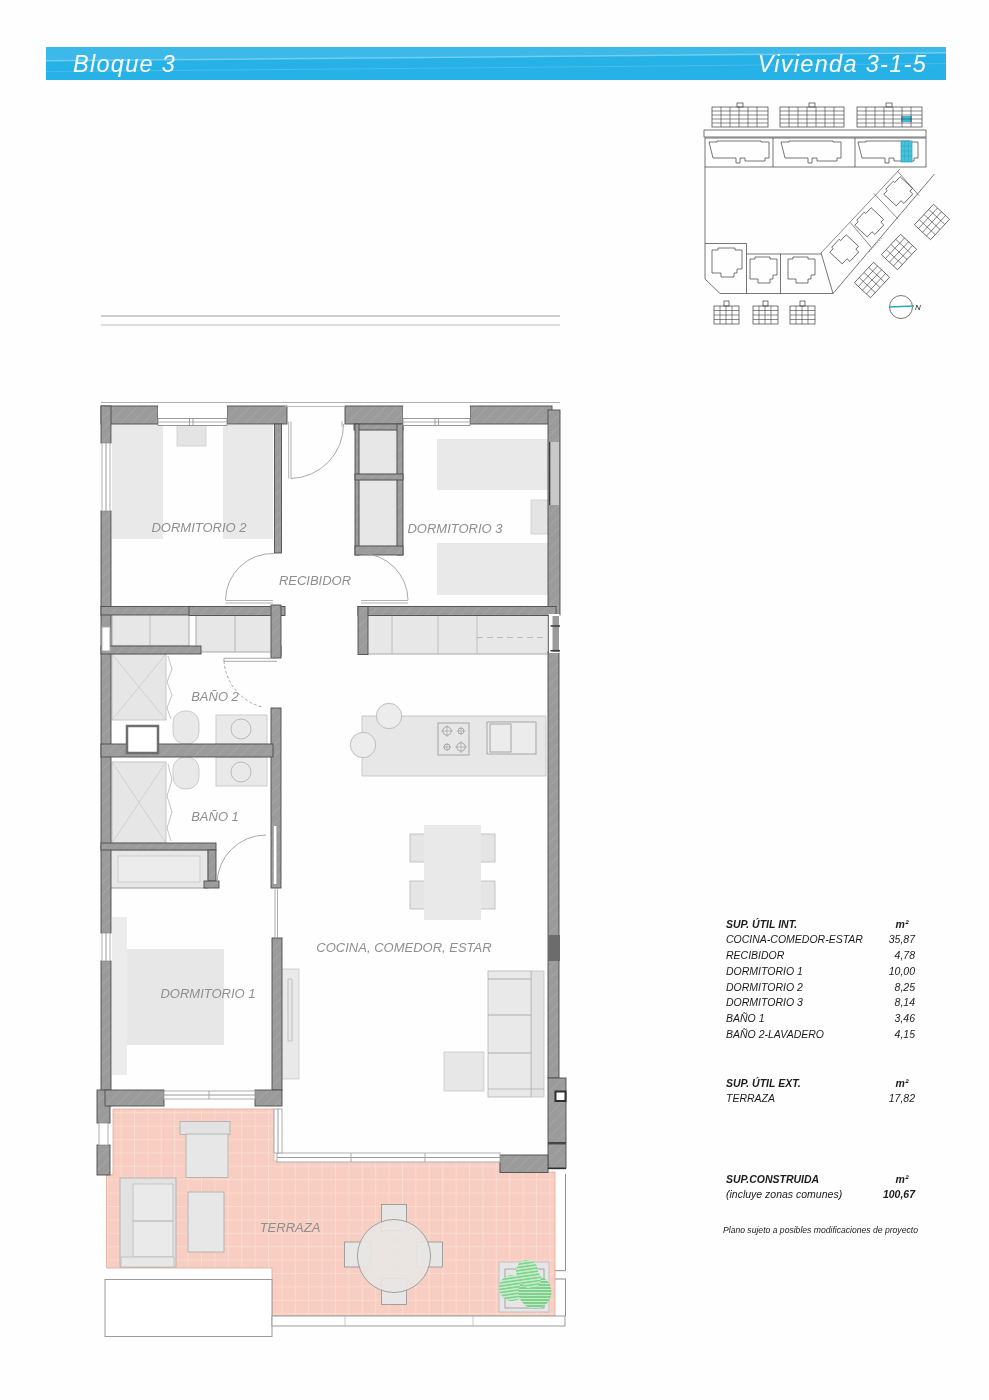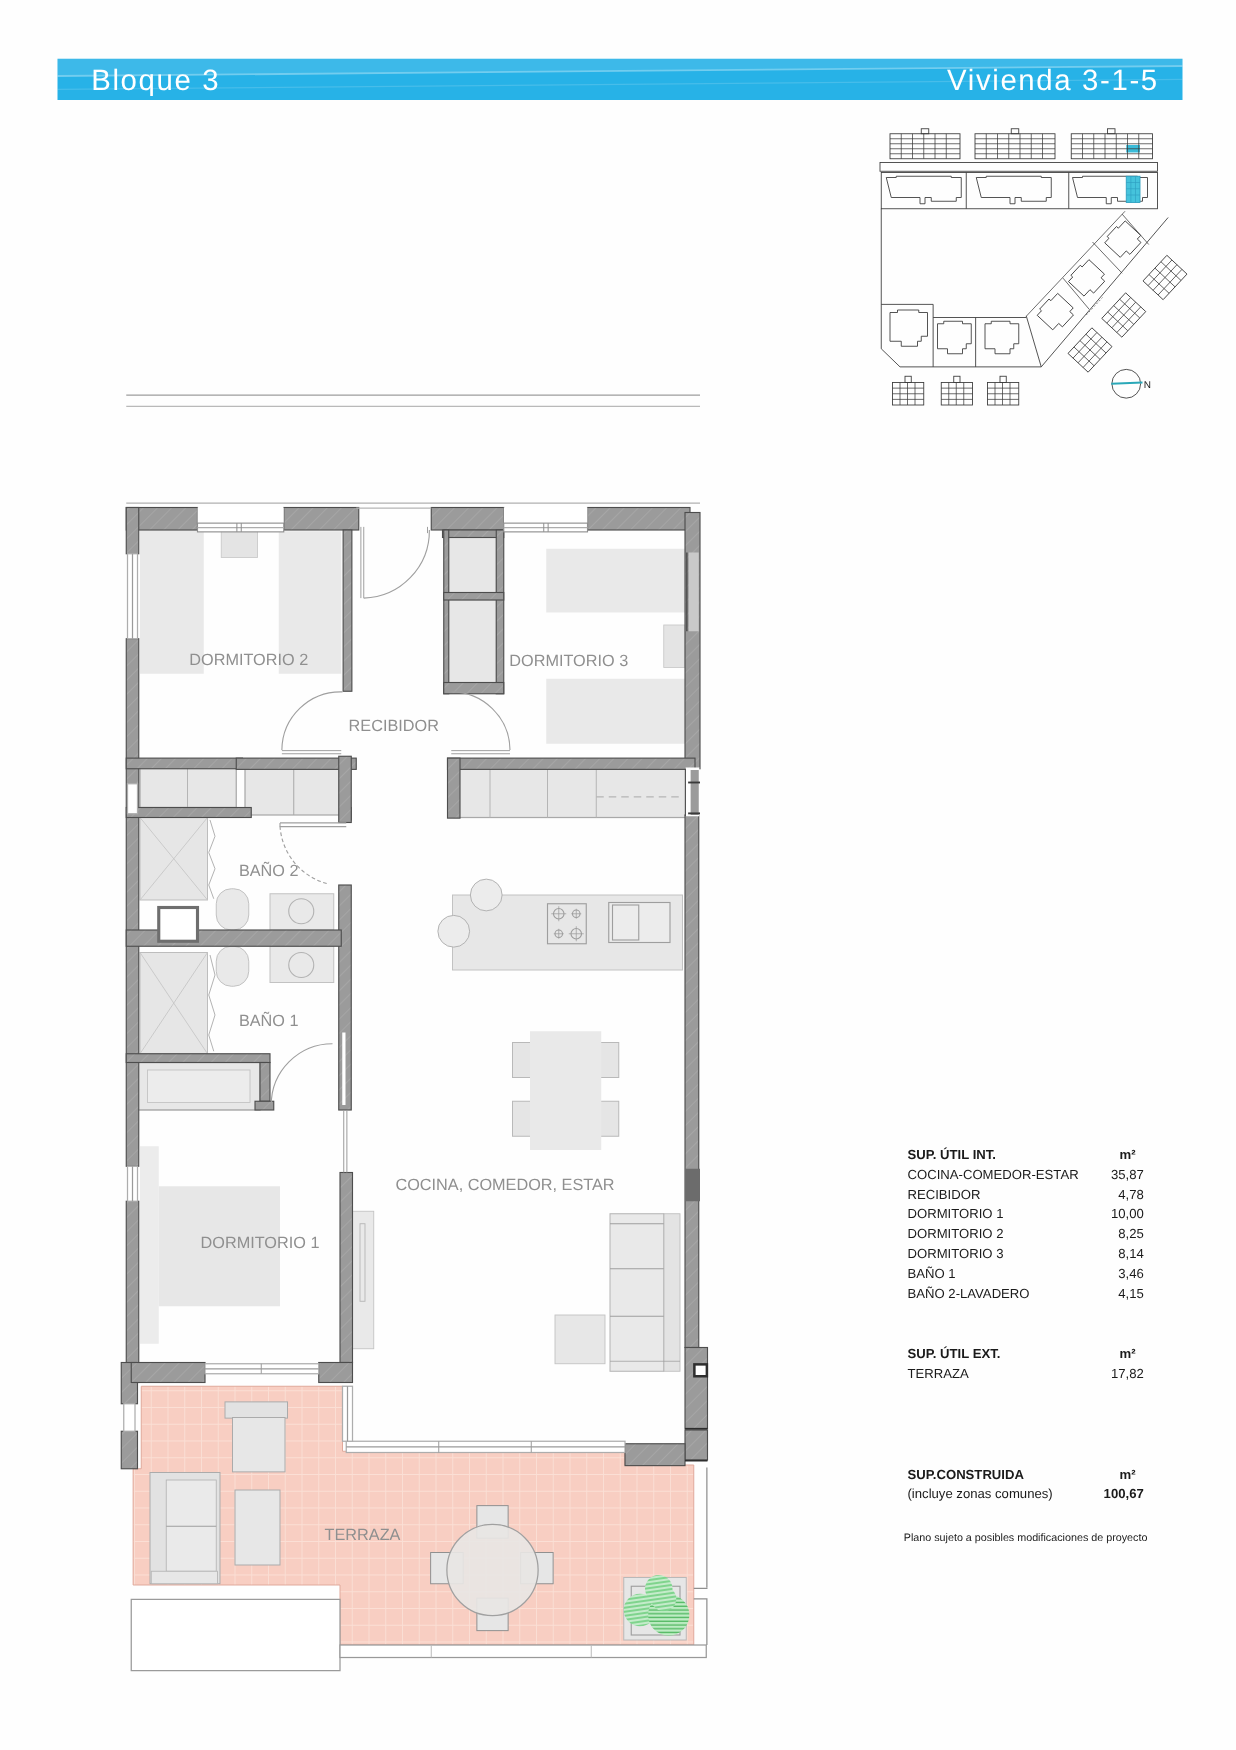--- a/index.html
+++ b/index.html
@@ -1,17 +1,17 @@
 <!DOCTYPE html>
 <html><head>
 <meta charset="utf-8">
 <style>
   html,body{margin:0;padding:0;background:#ffffff;}
   #page{position:relative;width:989px;height:1400px;background:#fefefe;overflow:hidden;
-        font-family:"Liberation Sans", sans-serif;}
+        font-family:"Liberation Sans", sans-serif;font-style:italic;}
   svg{position:absolute;top:0;left:0;}
 </style>
 </head>
 <body>
 <div id="page">
 <svg width="989" height="1400" viewBox="0 0 989 1400" font-family="Liberation Sans, sans-serif">
 <defs>
   <pattern id="wallhatch" width="8" height="8" patternUnits="userSpaceOnUse" patternTransform="rotate(45)">
     <rect width="8" height="8" fill="#9b9b9b"></rect>
     <line x1="0" y1="0" x2="0" y2="8" stroke="#a8a8a8" stroke-width="1.4"></line>

